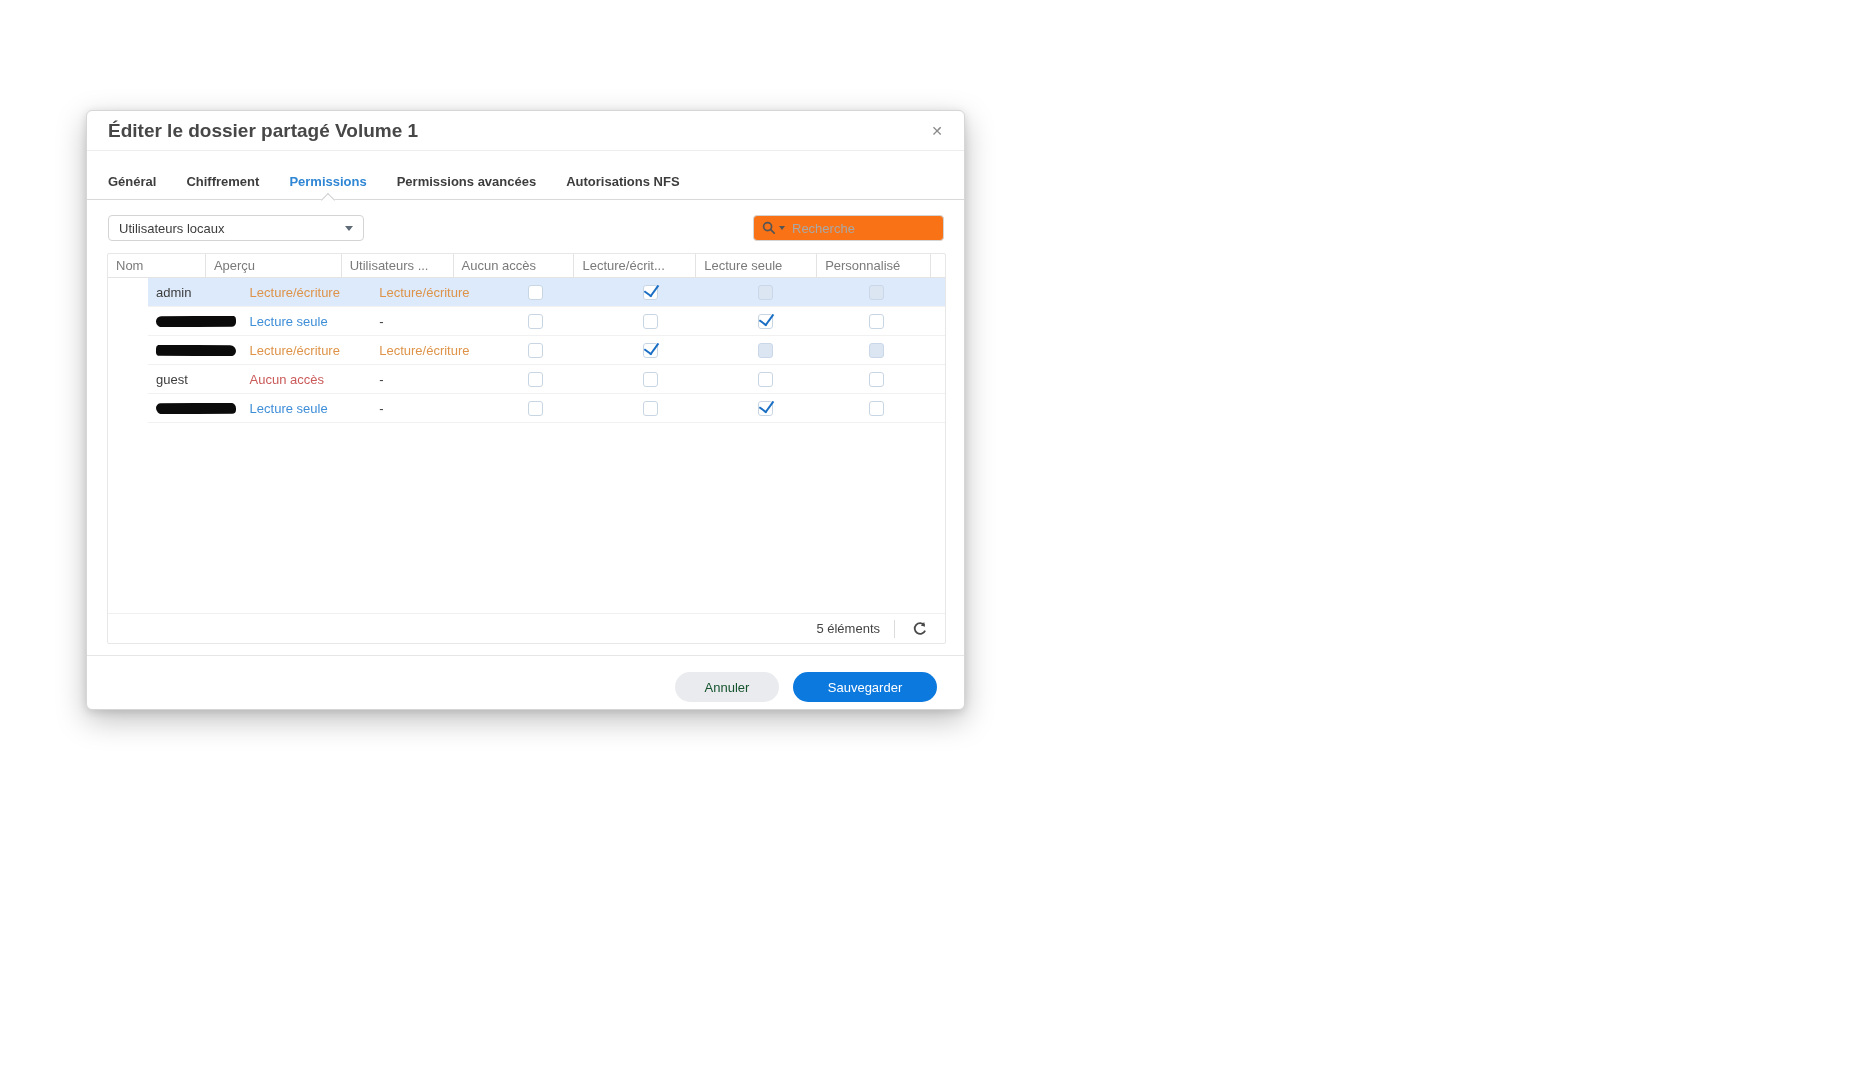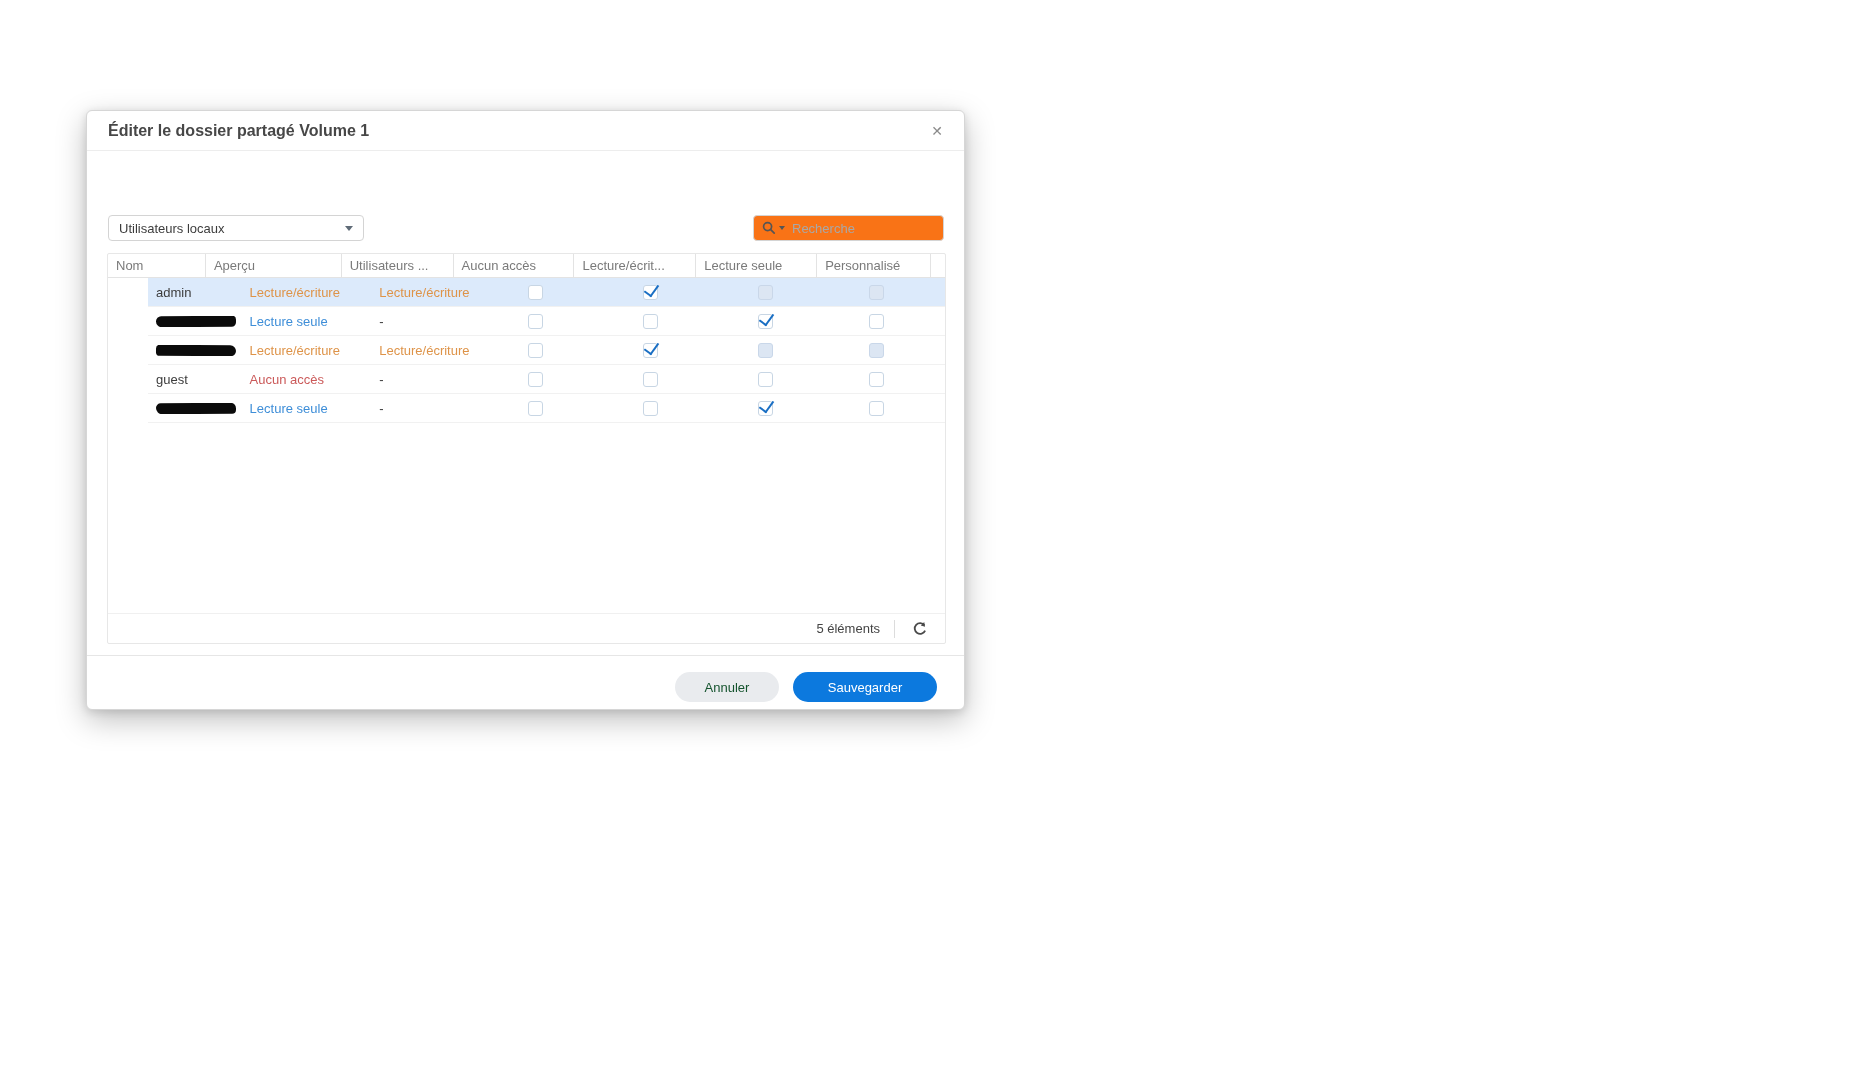--- a/index.html
+++ b/index.html
@@ -6,21 +6,21 @@
   html,body { width:1862px; height:1069px; background:#ffffff; overflow:hidden;
     font-family:"Liberation Sans","DejaVu Sans",sans-serif; font-size:13px; color:#3c3c3c; }
 
   .dialog { position:absolute; left:86px; top:110px; width:879px; height:600px;
     background:#fff; border:1px solid #d6d6d6; border-radius:6px;
     box-shadow:0 10px 30px rgba(0,0,0,.25), 0 2px 8px rgba(0,0,0,.12); }
 
   
   .titlebar { position:absolute; left:0; top:0; right:0; height:40px;
     border-bottom:1px solid #ededed; display:flex; align-items:center; padding:0 16px 0 21px; }
-  .title { font-size:16px; font-weight:700; color:#474747; }
+  .title { font-size:19px; font-weight:700; color:#474747; }
   .close-btn { margin-left:auto; width:22px; height:22px; display:flex; align-items:center;
     justify-content:center; color:#8a8a8a; font-size:14px; font-weight:700; cursor:pointer; }
 
   
   .tabsbar { position:absolute; left:0; top:40px; right:0; height:49px;
     border-bottom:1px solid #d9d9d9; display:flex; align-items:flex-end; gap:30px;
     padding:0 21px 10px 21px; }
   .tab { position:relative; font-weight:700; font-size:13px; color:#3d3d3d; cursor:pointer; white-space:nowrap; }
   .tab.active { color:#2e86d4; }
   .tab.active::after { content:''; position:absolute; left:50%; bottom:-16px; width:9px; height:9px;
@@ -89,20 +89,27 @@
 </head>
 <body>
 
 <div class="dialog">
 
   <div class="titlebar">
     <span class="title">Éditer le dossier partagé Volume 1</span>
     <span class="close-btn">✕</span>
   </div>
 
+  <div class="tabsbar" id="tabsbar">
+      <span class="tab">Général</span>
+      <span class="tab">Chiffrement</span>
+      <span class="tab active">Permissions</span>
+      <span class="tab">Permissions avancées</span>
+      <span class="tab">Autorisations NFS</span>
+    </div>
 
   <div class="toolbar">
     <div class="dropdown">
       <span>Utilisateurs locaux</span>
       <span class="dropdown-caret"></span>
     </div>
     <div class="searchbox">
       <svg width="14" height="14" viewBox="0 0 14 14">
         <circle cx="5.6" cy="5.6" r="4" fill="none" stroke="#555" stroke-width="1.7"></circle>
         <line x1="8.7" y1="8.7" x2="12.2" y2="12.2" stroke="#555" stroke-width="1.7" stroke-linecap="round"></line>

